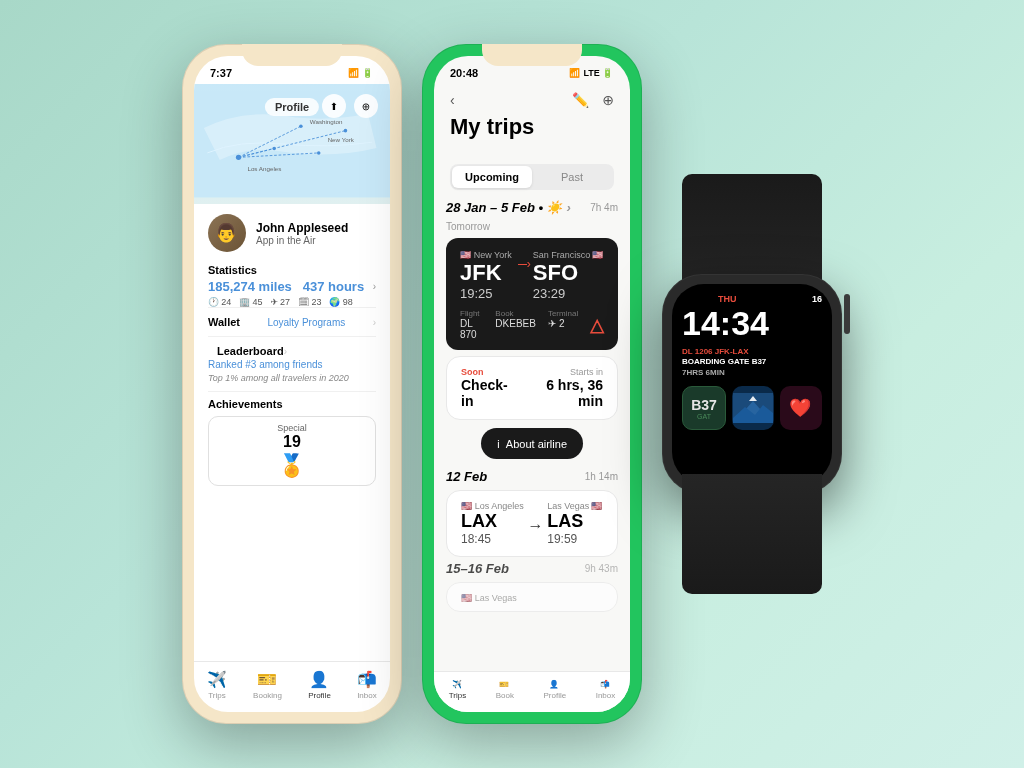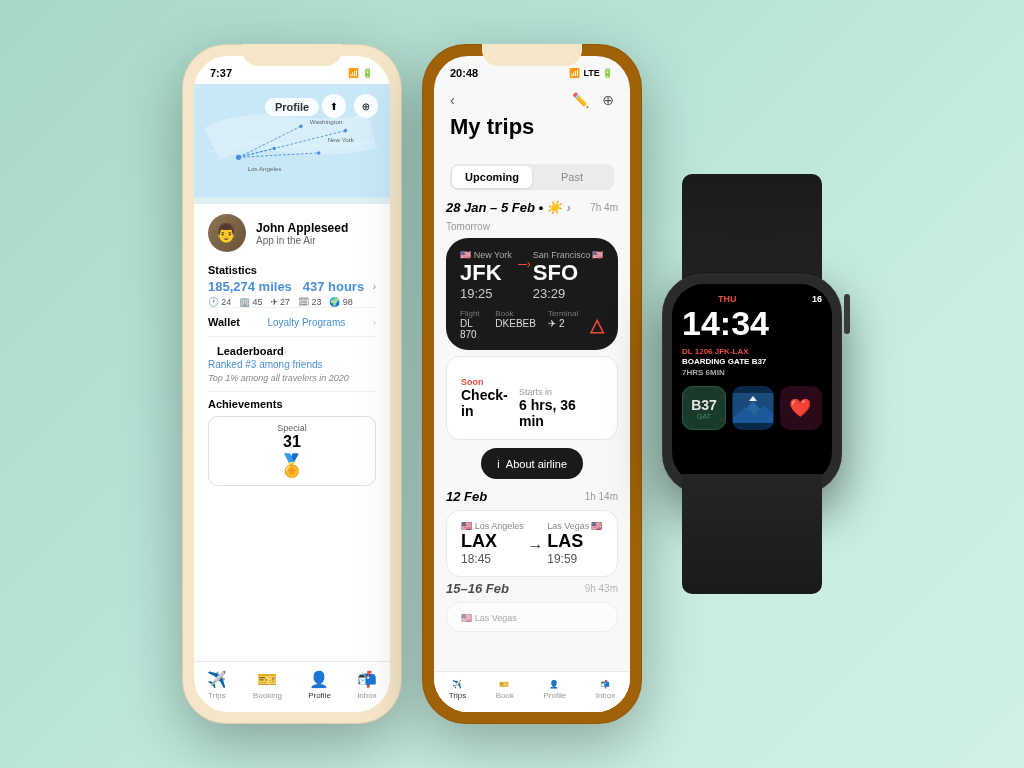--- a/index.html
+++ b/index.html
@@ -178,21 +178,21 @@
       flex-direction: column;
       align-items: center;
       gap: 2px;
       font-size: 8px;
       color: #999;
     }
     .tab-item.active { color: #333; }
     .tab-icon { font-size: 16px; }
 
     
-    .phone2 { background: #a16207; }
+    .phone2 { background: #22c55e; }
     .phone2-content { flex: 1; overflow: hidden; display: flex; flex-direction: column; background: #f8f8f6; }
     .trips-header {
       display: flex;
       justify-content: space-between;
       align-items: center;
       padding: 8px 16px 6px;
       flex-shrink: 0;
     }
     .trips-header-icon { font-size: 14px; color: #555; }
     .trips-title { font-size: 22px; font-weight: 700; color: #000; padding: 0 16px 8px; flex-shrink: 0; }
@@ -227,21 +227,21 @@
       justify-content: space-between;
       align-items: center;
       margin-bottom: 6px;
     }
     .trip-date-title { font-size: 13px; font-weight: 700; color: #000; font-style: italic; }
     .trip-duration { font-size: 10px; color: #999; }
     .trip-subtitle { font-size: 10px; color: #999; margin-bottom: 6px; display: flex; justify-content: space-between; }
 
     .flight-card-dark {
       background: #1a1a1a;
-      border-radius: 22px;
+      border-radius: 12px;
       padding: 12px 14px 10px;
       margin-bottom: 6px;
       color: #fff;
     }
     .flight-route {
       display: flex;
       align-items: flex-start;
       justify-content: space-between;
       margin-bottom: 8px;
     }
@@ -290,21 +290,21 @@
       border-radius: 14px;
       padding: 10px 14px;
       margin-bottom: 8px;
       border: 1px solid #e8e8e8;
       display: flex;
       justify-content: space-between;
       align-items: center;
     }
     .checkin-label { font-size: 9px; color: #e74c3c; font-weight: 600; }
     .checkin-title { font-size: 14px; font-weight: 700; color: #000; }
-    .checkin-time { text-align: left; margin-top: 20px; }
+    .checkin-time { text-align: right; }
     .checkin-starts { font-size: 9px; color: #999; }
     .checkin-duration { font-size: 14px; font-weight: 600; color: #000; }
 
     .about-btn {
       background: #1a1a1a;
       color: #fff;
       border-radius: 20px;
       padding: 8px 16px;
       font-size: 11px;
       font-weight: 500;
@@ -540,21 +540,21 @@
           </div>
           <div class="value" style="font-size:10px;">Ranked #3 among friends</div>
           <div class="leaderboard-sub">Top 1% among all travelers in 2020</div>
         </div>
 
         <div class="achievements-section">
           <div class="achievements-title">Achievements</div>
           <div class="achievements-cards">
             <div class="achievement-card">
               <div class="ach-title">Special</div>
-              <div class="ach-num">31</div>
+              <div class="ach-num">19</div>
               <div class="achievement-icon">🏅</div>
             </div>
           </div>
         </div>
       </div>
 
       <div class="tab-bar">
         <div class="tab-item">
           <span class="tab-icon">✈️</span>
           <span>Trips</span>

